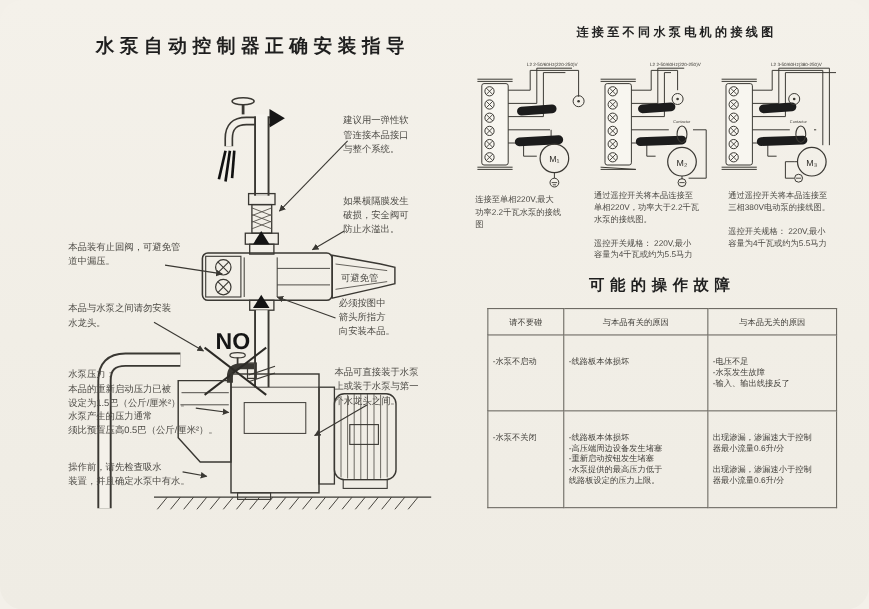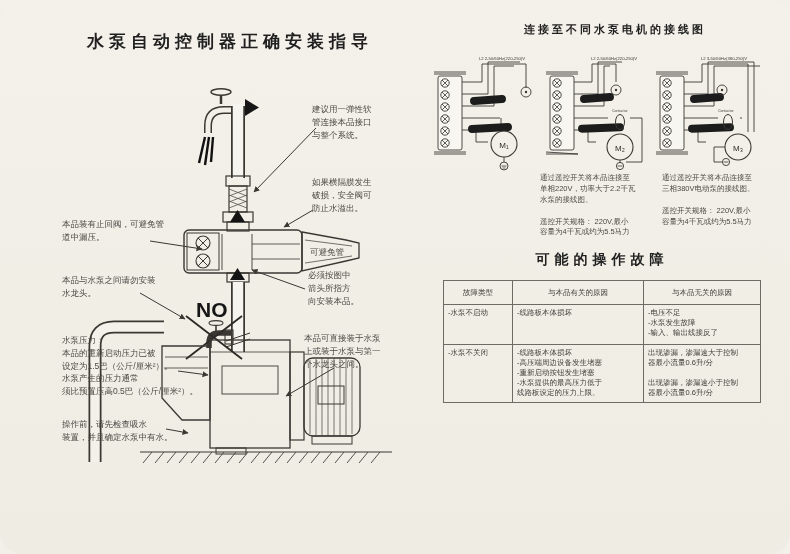--- a/index.html
+++ b/index.html
@@ -10,21 +10,21 @@
   #left-title{left:70px;top:30px;width:320px;font-size:17px;letter-spacing:5px;}
   #wiring-title{left:448px;top:22px;width:334px;font-size:11px;letter-spacing:3px;}
   #table-title{left:443px;top:251px;width:318px;font-size:14px;letter-spacing:5px;}
   .ann{position:absolute;font-size:8.5px;line-height:1.5;color:#4c4a45;white-space:pre-line;}
   .cap{position:absolute;font-size:7.5px;line-height:1.45;color:#4c4a45;white-space:pre-line;}
   svg{position:absolute;overflow:visible;}
   .lw{stroke:#3a3833;fill:none;}
   
   #fault-table{position:absolute;left:443px;top:280px;border-collapse:collapse;table-layout:fixed;}
   #fault-table td,#fault-table th{border:1px solid #6e6b64;font-size:7.5px;line-height:1.32;
-      color:#403e39;vertical-align:top;text-align:left;padding:3px 4px;white-space:pre-line;font-weight:normal;}
+      color:#403e39;vertical-align:top;text-align:left;padding:19px 4px;white-space:pre-line;font-weight:normal;}
   #fault-table th{text-align:center;vertical-align:middle;padding:2px;}
 </style>
 </head>
 <body>
 
 <div id="scan">
 
   <div id="left-title" class="page-title">水泵自动控制器正确安装指导</div>
 
   <svg style="left:0;top:0" width="430" height="554" viewBox="0 0 430 554">
@@ -364,20 +364,23 @@
     <g>
       <circle cx="86" cy="95" r="13" class="lw" stroke-width="1.1" fill="#f9f7f1"></circle>
       <text x="86" y="98.5" font-size="8" text-anchor="middle" fill="#2e2c28">M₃</text>
       <line x1="70" y1="95" x2="73" y2="95" class="lw" stroke-width="0.9"></line>
       <polyline points="70,95 62,95 62,110 70,110" class="lw" stroke-width="0.9"></polyline>
       <circle cx="74" cy="110" r="3.6" class="lw" stroke-width="0.9" fill="#f8f6f0"></circle>
       <line x1="71.6" y1="110" x2="76.4" y2="110" class="lw" stroke-width="0.8"></line>
     </g>
   </svg>
 
+  <div class="cap" style="left:432px;top:177px;width:102px">连接至单相220V,最大
+功率2.2千瓦水泵的接线
+图</div>
   <div class="cap" style="left:540px;top:173px;width:120px">通过遥控开关将本品连接至
 单相220V，功率大于2.2千瓦
 水泵的接线图。
 
 遥控开关规格： 220V,最小
 容量为4千瓦或约为5.5马力</div>
   <div class="cap" style="left:662px;top:173px;width:115px">通过遥控开关将本品连接至
 三相380V电动泵的接线图。
 
 遥控开关规格： 220V,最小
@@ -386,21 +389,21 @@
   <div id="table-title" class="page-title">可能的操作故障</div>
 
   <table id="fault-table">
     <colgroup>
         <col style="width:69px">
         <col style="width:131px">
         <col style="width:117px">
       </colgroup>
     <tbody>
         <tr style="height:24px">
-      <th>故障类型</th>
+      <th>请不要碰</th>
       <th>与本品有关的原因</th>
       <th>与本品无关的原因</th>
     </tr>
     <tr style="height:40px">
       <td>-水泵不启动</td>
       <td>-线路板本体损坏</td>
       <td>-电压不足
 -水泵发生故障
 -输入、输出线接反了</td>
     </tr>

